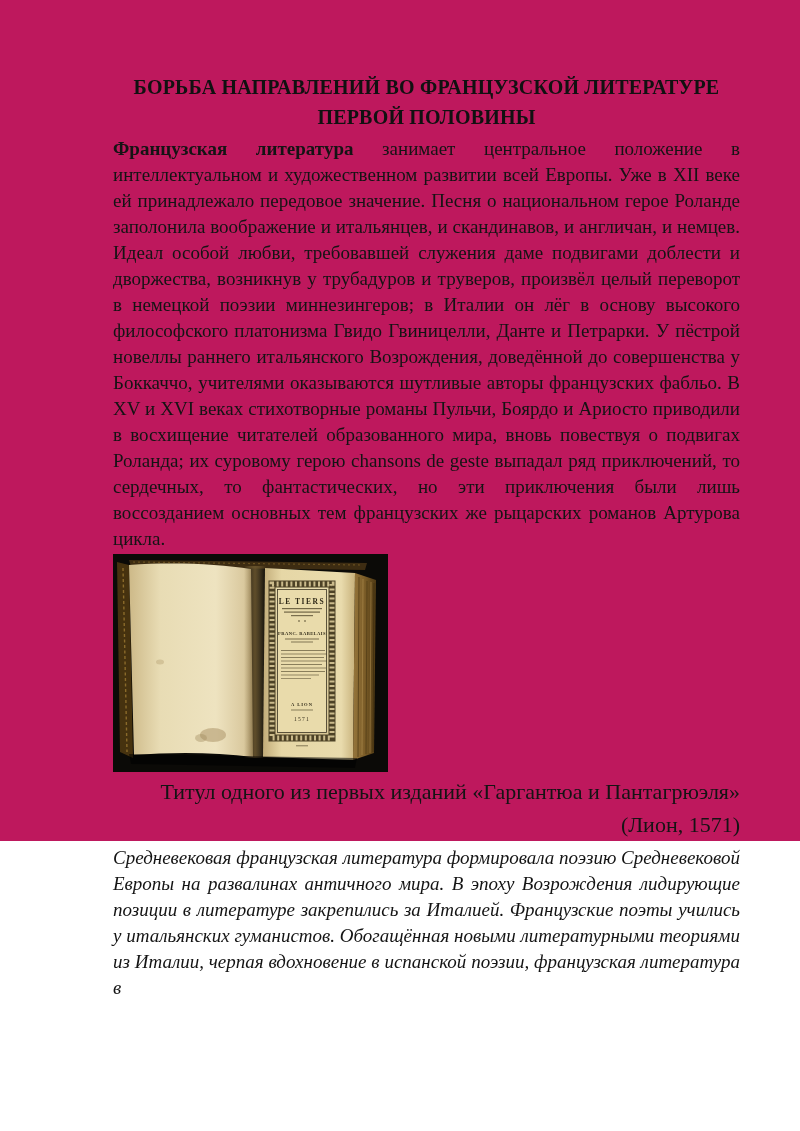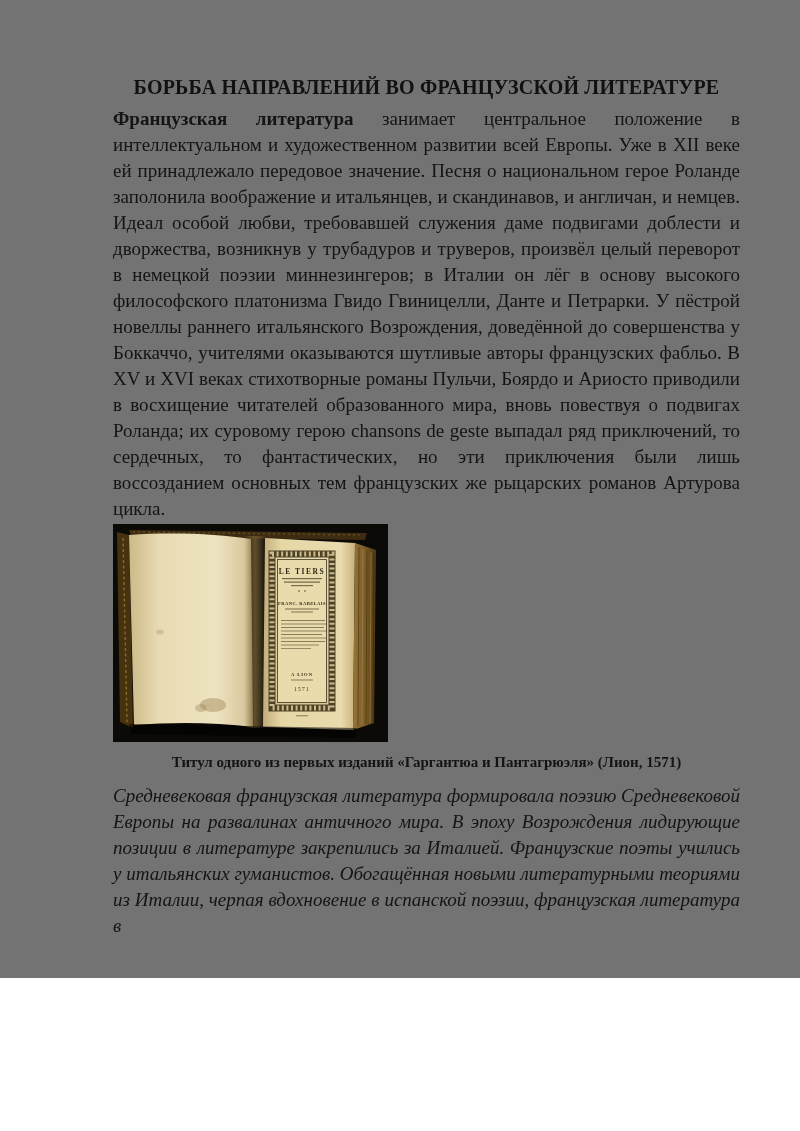--- a/index.html
+++ b/index.html
@@ -1,50 +1,51 @@
 <!DOCTYPE html>
 <html><head>
 <meta charset="utf-8">
 <style>
   html, body { margin:0; padding:0; overflow:hidden; }
   body {
     width:800px; height:1131px; background:#ffffff;
     font-family:"Liberation Serif", serif; color:#000;
   }
-  .page { position:relative; width:800px; height:978px; background:#737373; }
+  .page { position:relative; width:800px; height:841px; background:#be185d; }
   .content { position:absolute; left:113px; top:72px; width:627px; }
 
   .doc-title {
     font-size:20px; font-weight:bold; text-align:center;
     line-height:30px; color:#111; letter-spacing:0.2px;
   }
 
   .para {
     margin:4px 0 0 0; font-size:19px; line-height:26px;
     text-align:justify; color:#141414; hyphens:none;
   }
   .para .lead { font-weight:bold; }
   .para.stretch-last { text-align-last:justify;font-style:italic; }
 
   .figure-block { margin:2px 0 0 0; }
   .figure-block svg { display:block; }
 
   .caption {
-    margin:4px 0 0 0; font-size:15px; line-height:32.6px;
-    text-align:center; color:#141414;font-weight:bold;
+    margin:4px 0 0 0; font-size:22px; line-height:32.6px;
+    text-align:right; color:#141414;
   }
 </style>
 </head>
 <body>
 
 <div class="page">
   <div class="content">
 
     <div class="doc-title">
       <div>БОРЬБА НАПРАВЛЕНИЙ ВО ФРАНЦУЗСКОЙ ЛИТЕРАТУРЕ</div>
+      <div>ПЕРВОЙ ПОЛОВИНЫ</div>
     </div>
 
     <p class="para"><span class="lead">Французская литература</span><span> занимает центральное положение в интеллектуальном и художественном развитии всей Европы. Уже в XII веке ей принадлежало передовое значение. Песня о национальном герое Роланде заполонила воображение и итальянцев, и скандинавов, и англичан, и немцев. Идеал особой любви, требовавшей служения даме подвигами доблести и дворжества, возникнув у трубадуров и труверов, произвёл целый переворот в немецкой поэзии миннезингеров; в Италии он лёг в основу высокого философского платонизма Гвидо Гвиницелли, Данте и Петрарки. У пёстрой новеллы раннего итальянского Возрождения, доведённой до совершенства у Боккаччо, учителями оказываются шутливые авторы французских фабльо. В XV и XVI веках стихотворные романы Пульчи, Боярдо и Ариосто приводили в восхищение читателей образованного мира, вновь повествуя о подвигах Роланда; их суровому герою chansons de geste выпадал ряд приключений, то сердечных, то фантастических, но эти приключения были лишь воссозданием основных тем французских же рыцарских романов Артурова цикла.</span></p>
 
     <div class="figure-block">
       <svg width="275" height="218" viewBox="0 0 275 218" role="img">
         <defs>
           <linearGradient id="pgL" x1="0" y1="0" x2="1" y2="0">
             <stop offset="0" stop-color="#cdb988"></stop>
             <stop offset="0.25" stop-color="#e8dcb4"></stop>

